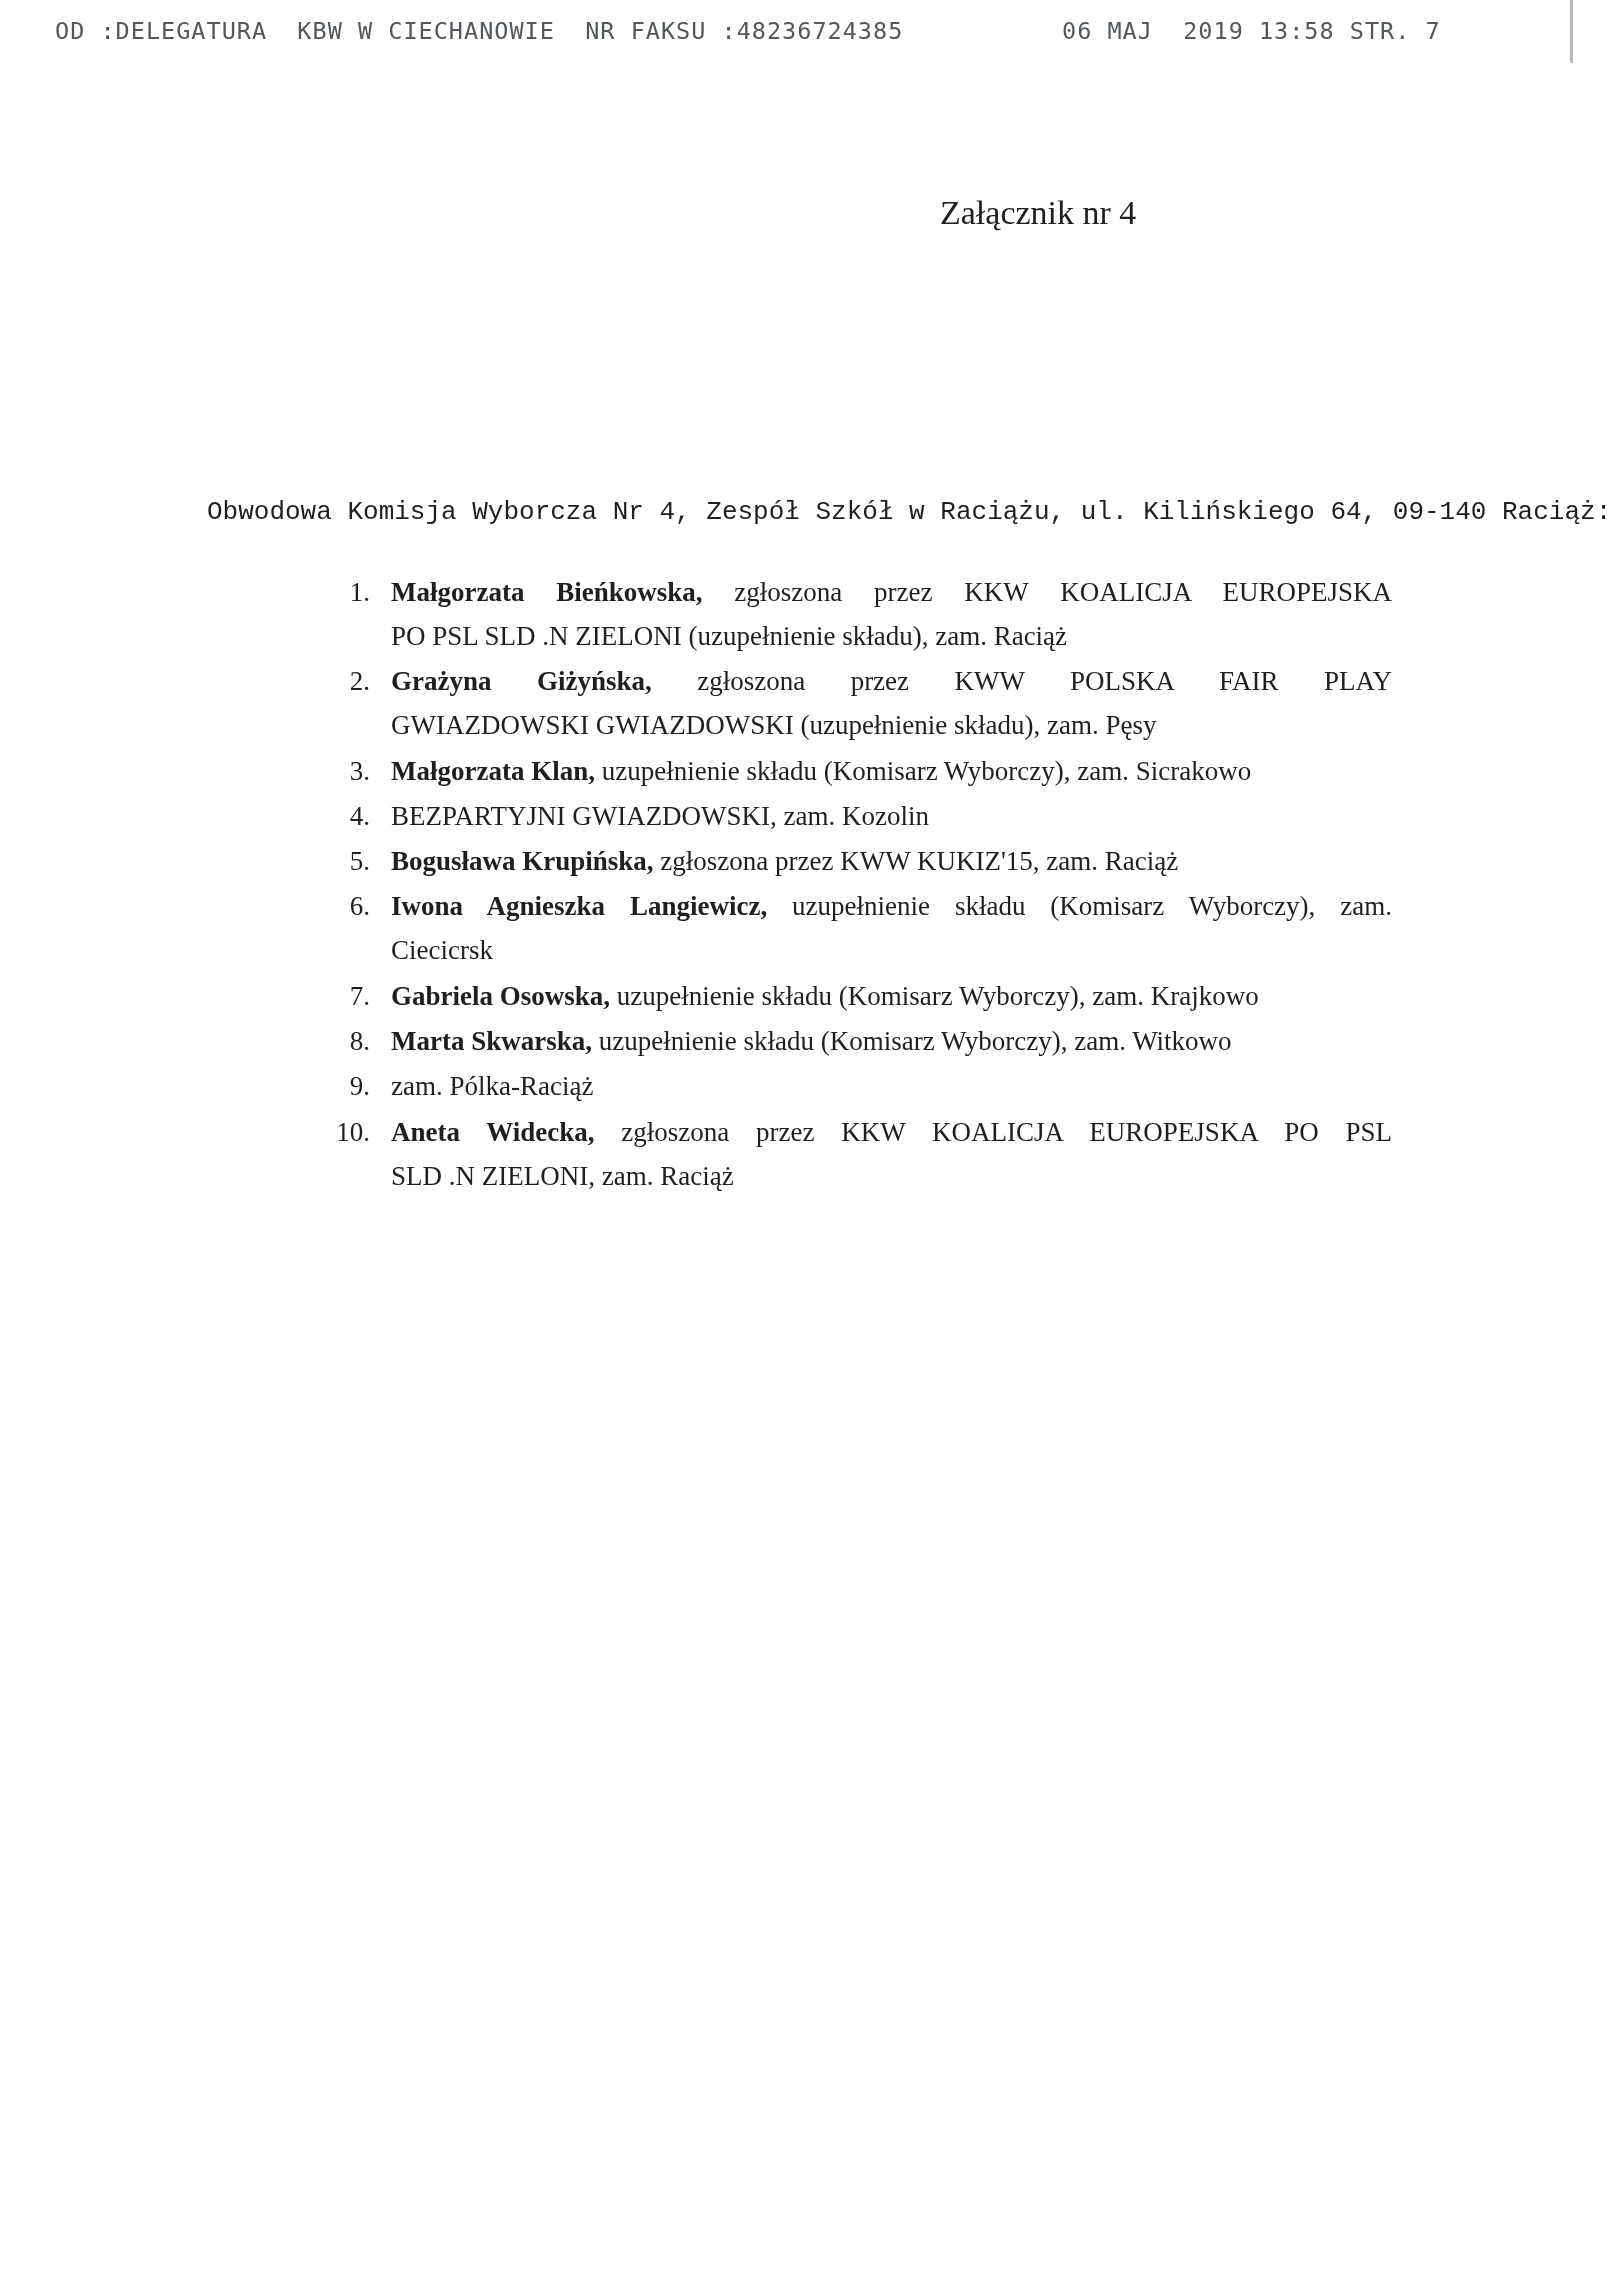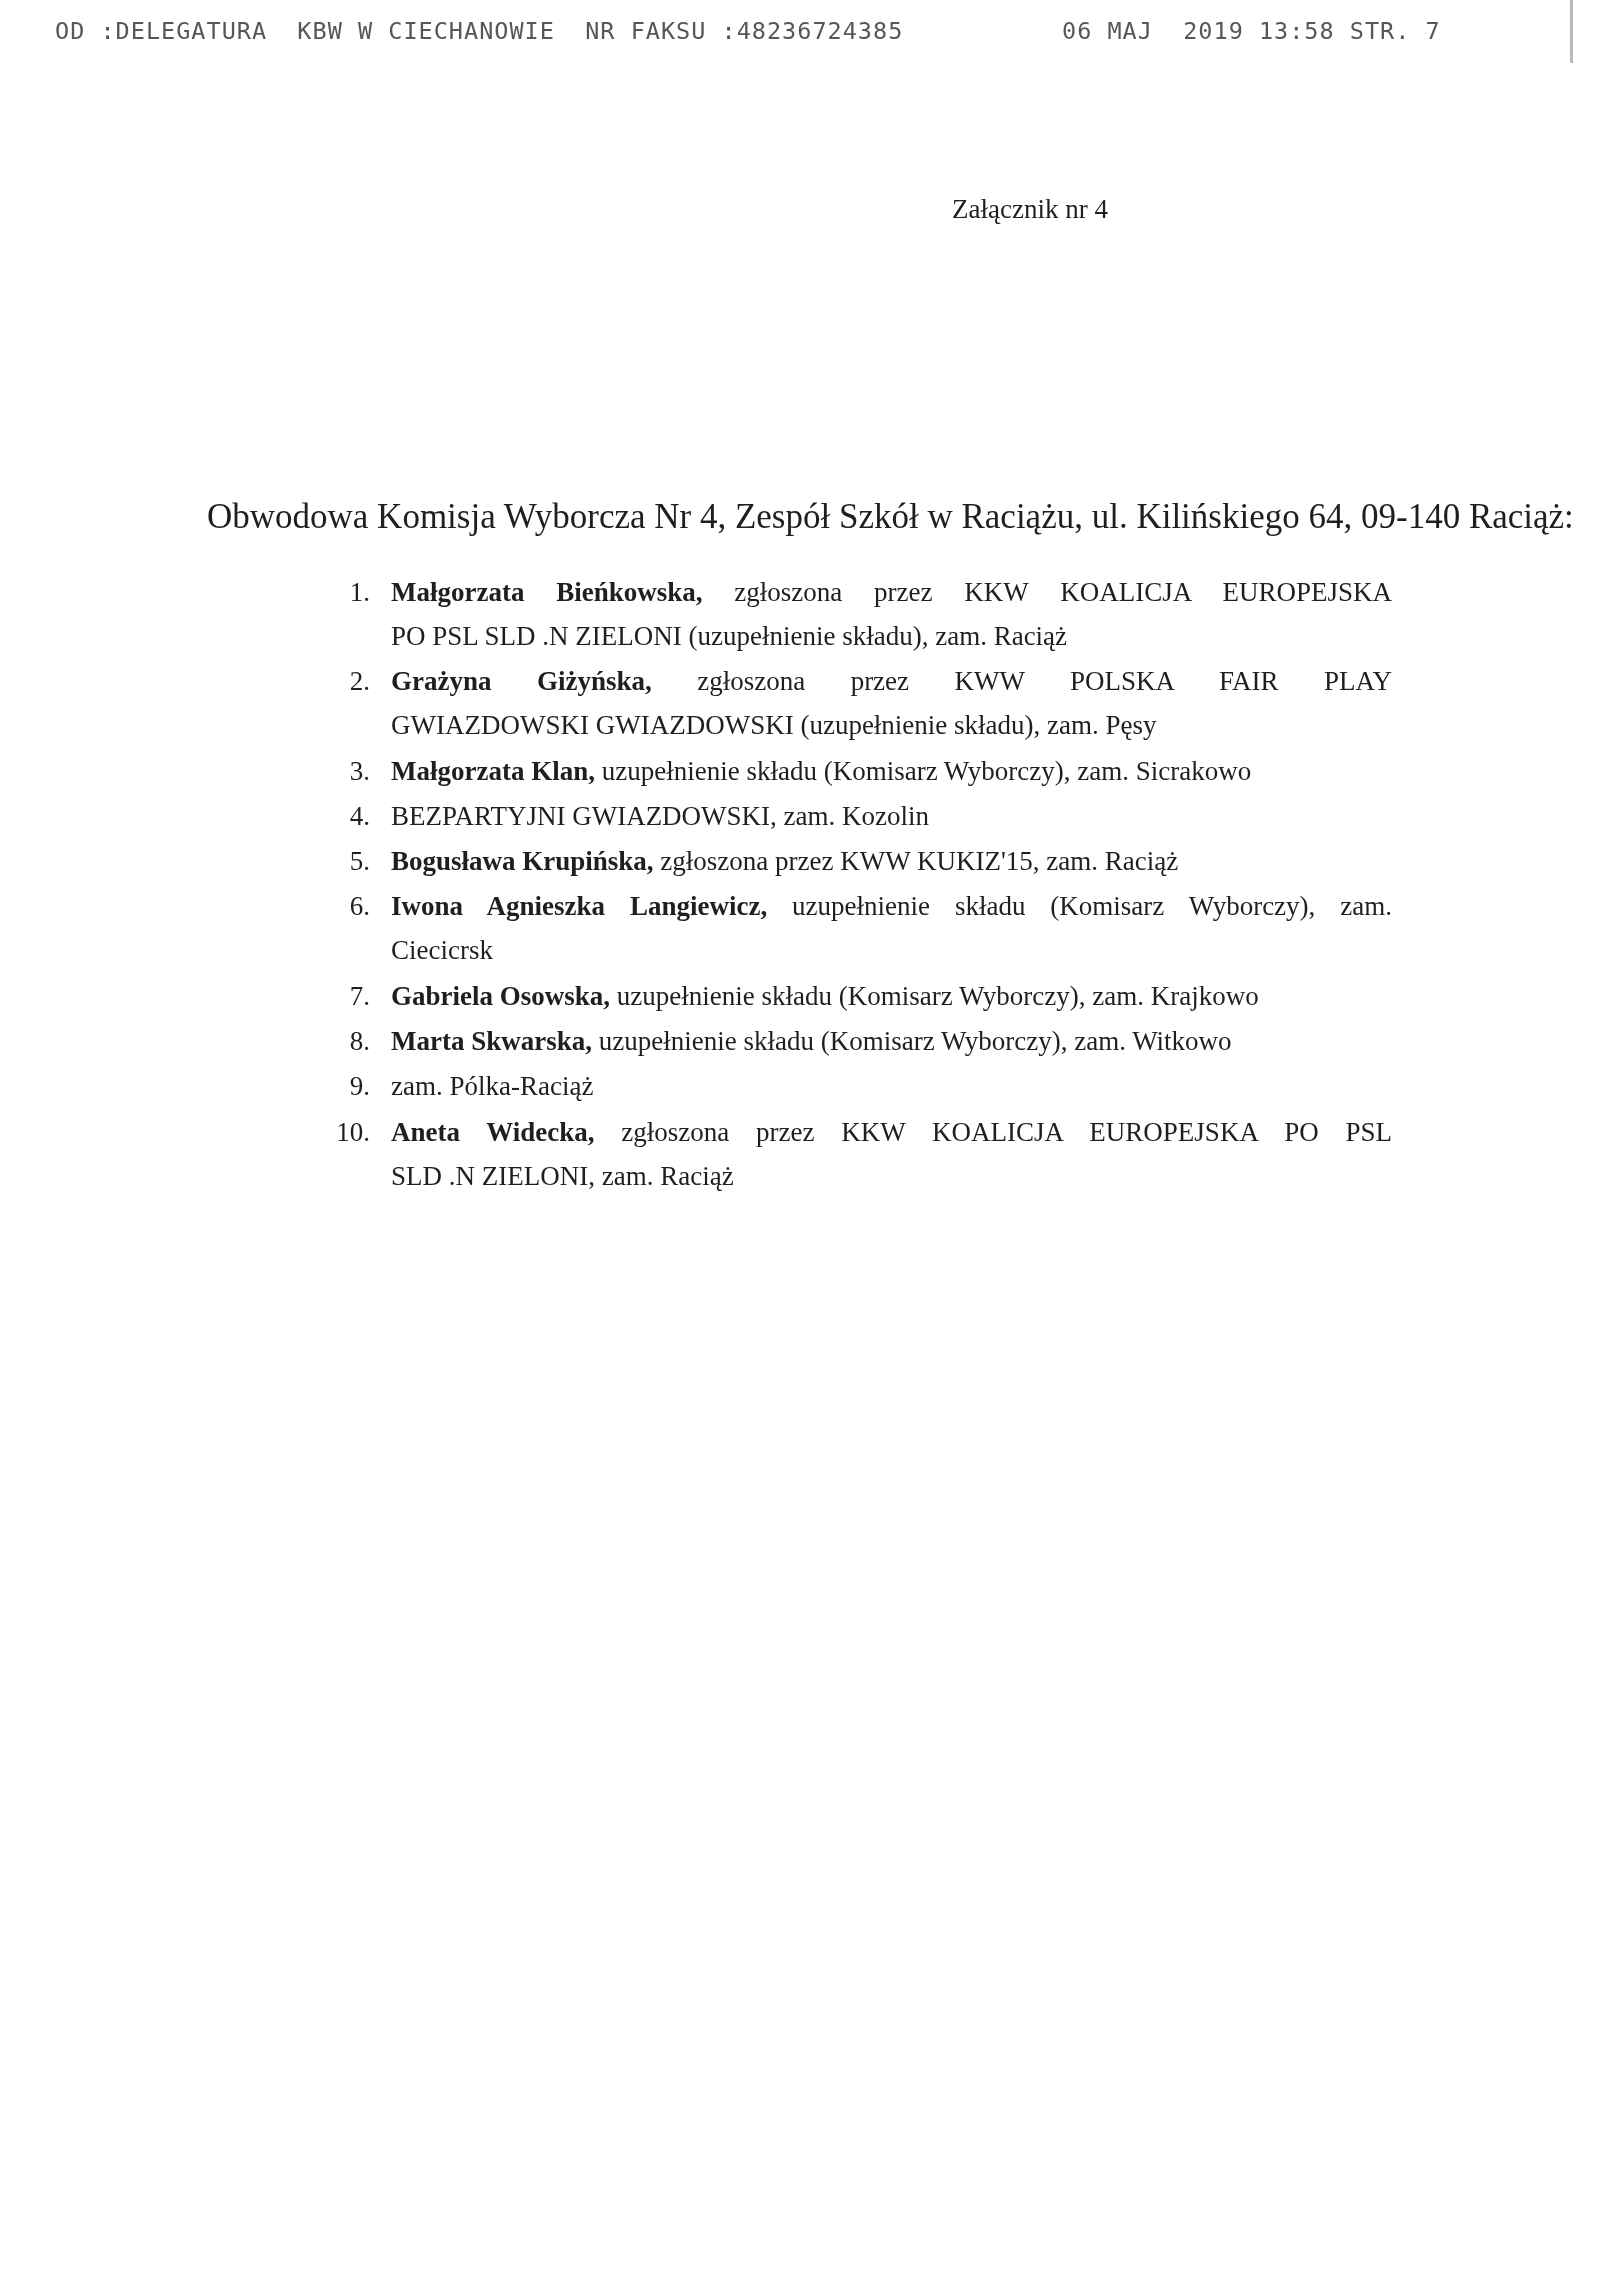--- a/index.html
+++ b/index.html
@@ -25,32 +25,32 @@
     white-space: pre;
   }
   .fax-left  { position: absolute; left: 55px;   top: 0; white-space: pre; }
   .fax-right { position: absolute; left: 1062px; top: 0; white-space: pre; }
 
   
   .attachment {
     position: absolute;
     top: 194px;
     left: 940px;
-    font-size: 27px;
+    font-size: 34px;
     white-space: nowrap;
-    margin-left: 12px;
   }
 
   
   .heading {
     position: absolute;
     top: 497px;
     left: 207px;
-    font-size: 35px;
+    font-size: 26px;
     white-space: nowrap;
+    font-family: Liberation Mono, monospace;
   }
 
   
   .member-list {
     position: absolute;
     top: 570px;
     left: 313px;
     width: 1079px;
     font-size: 27px;
     line-height: 44px;

